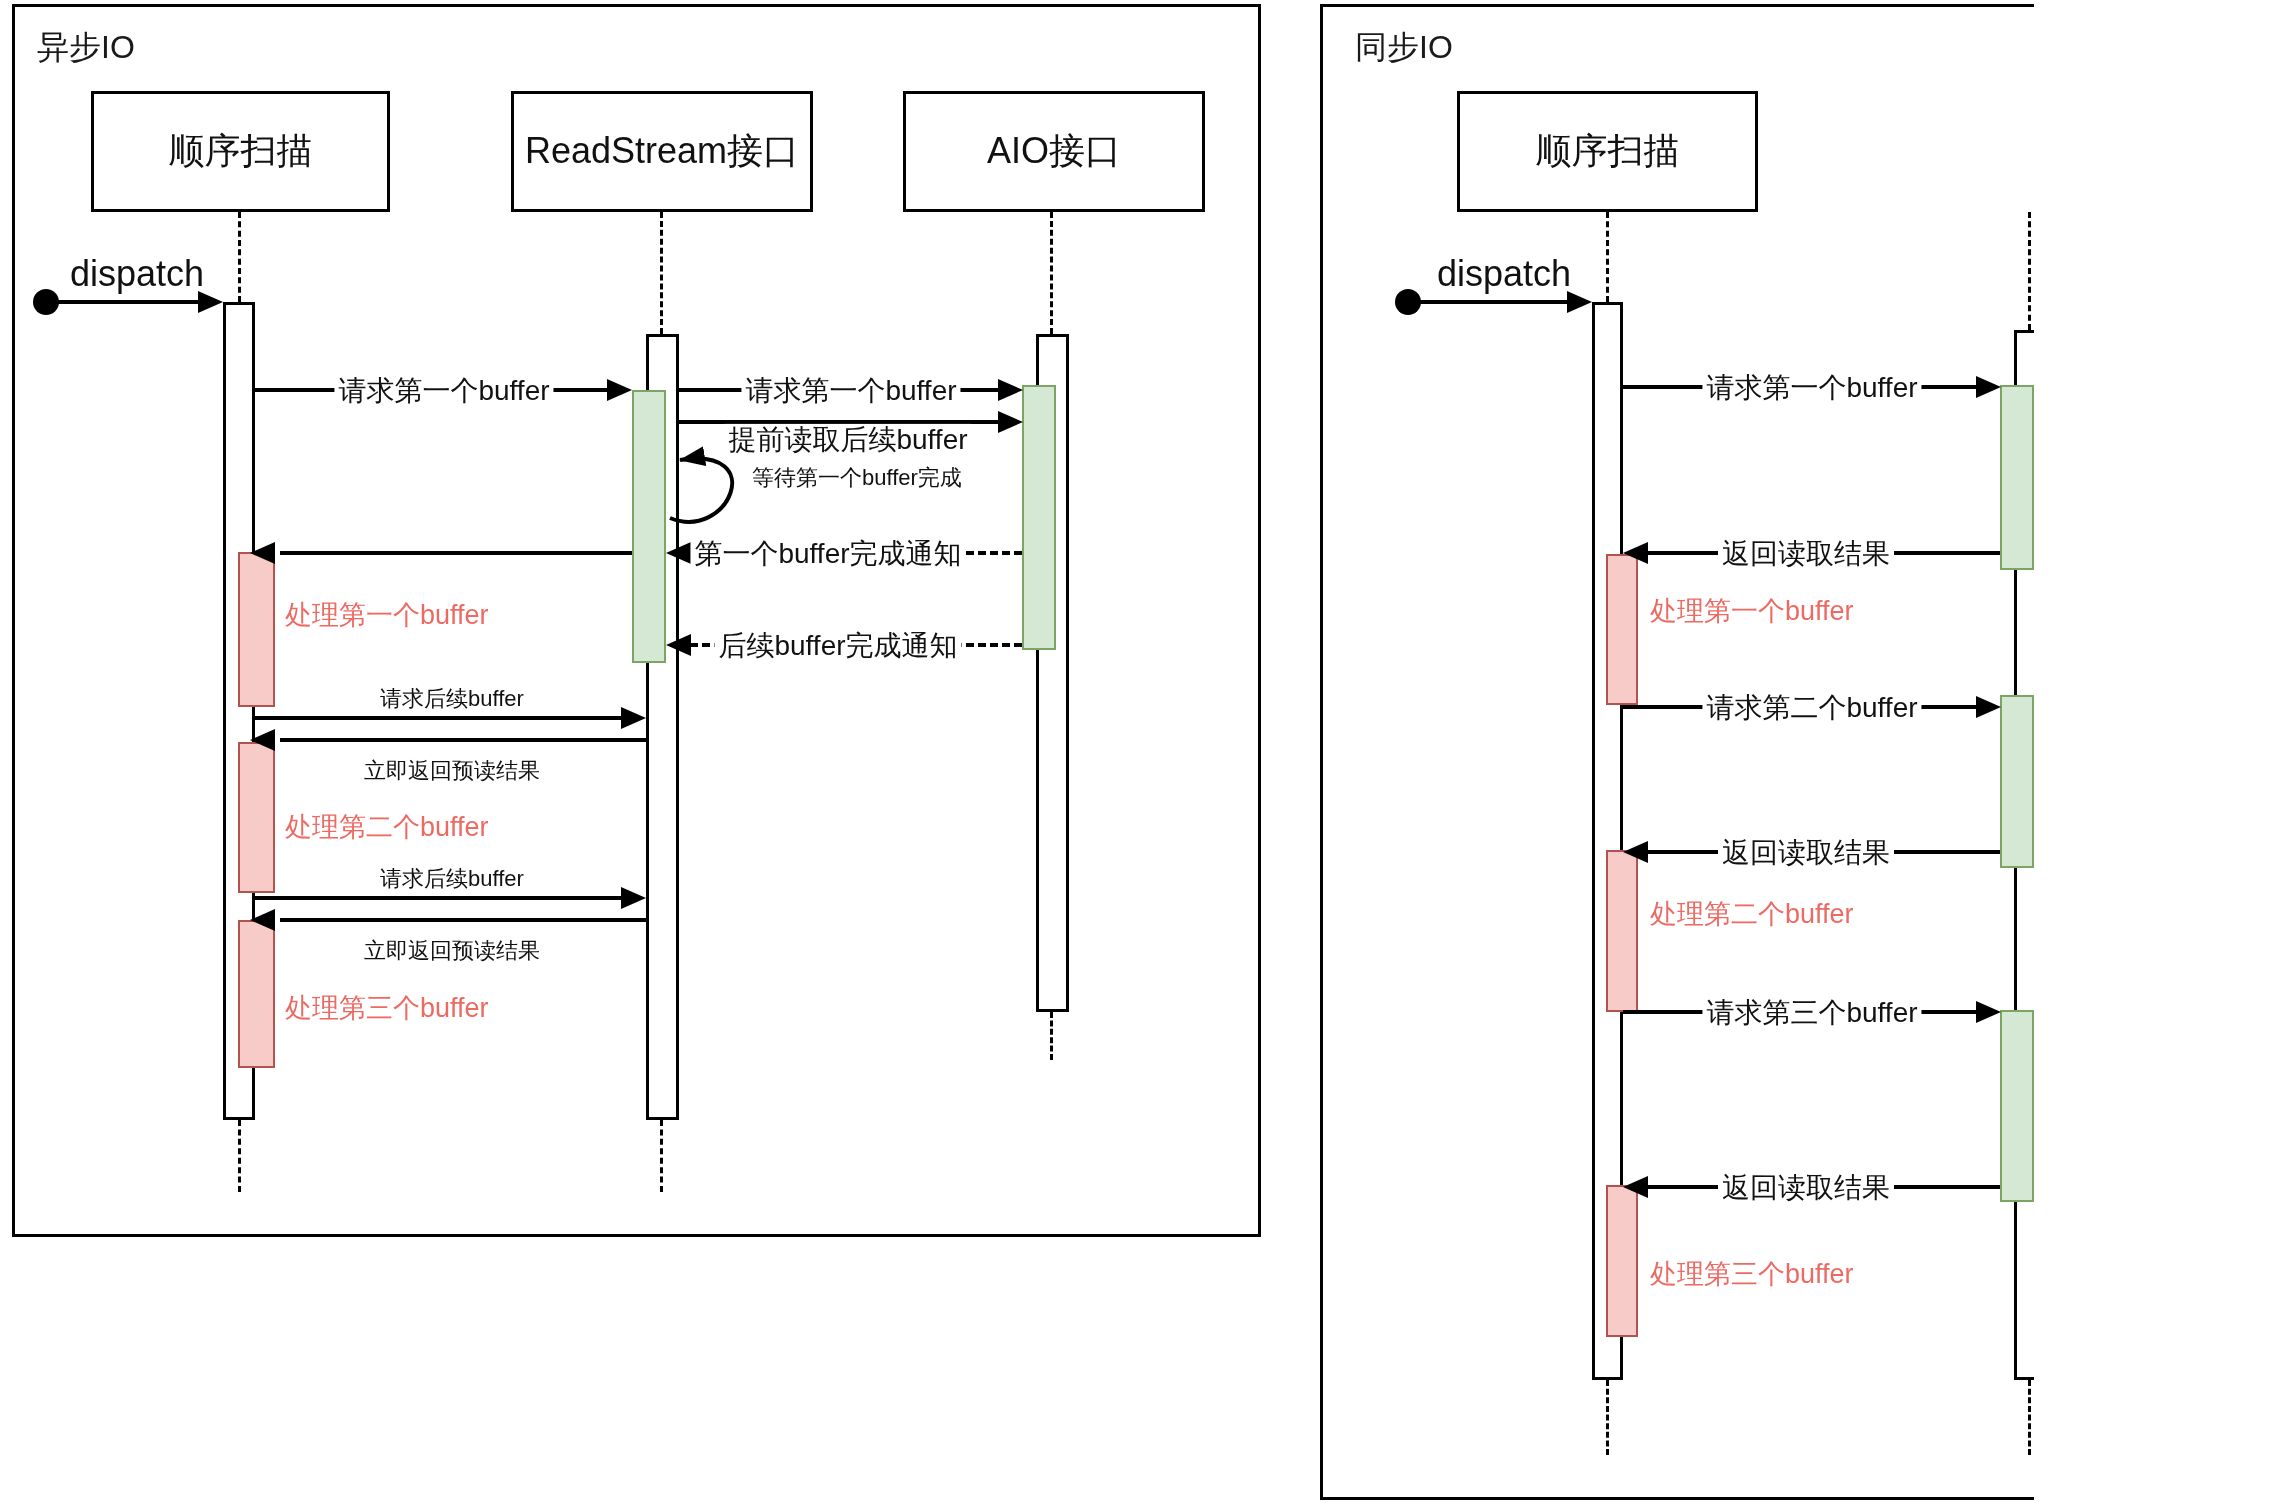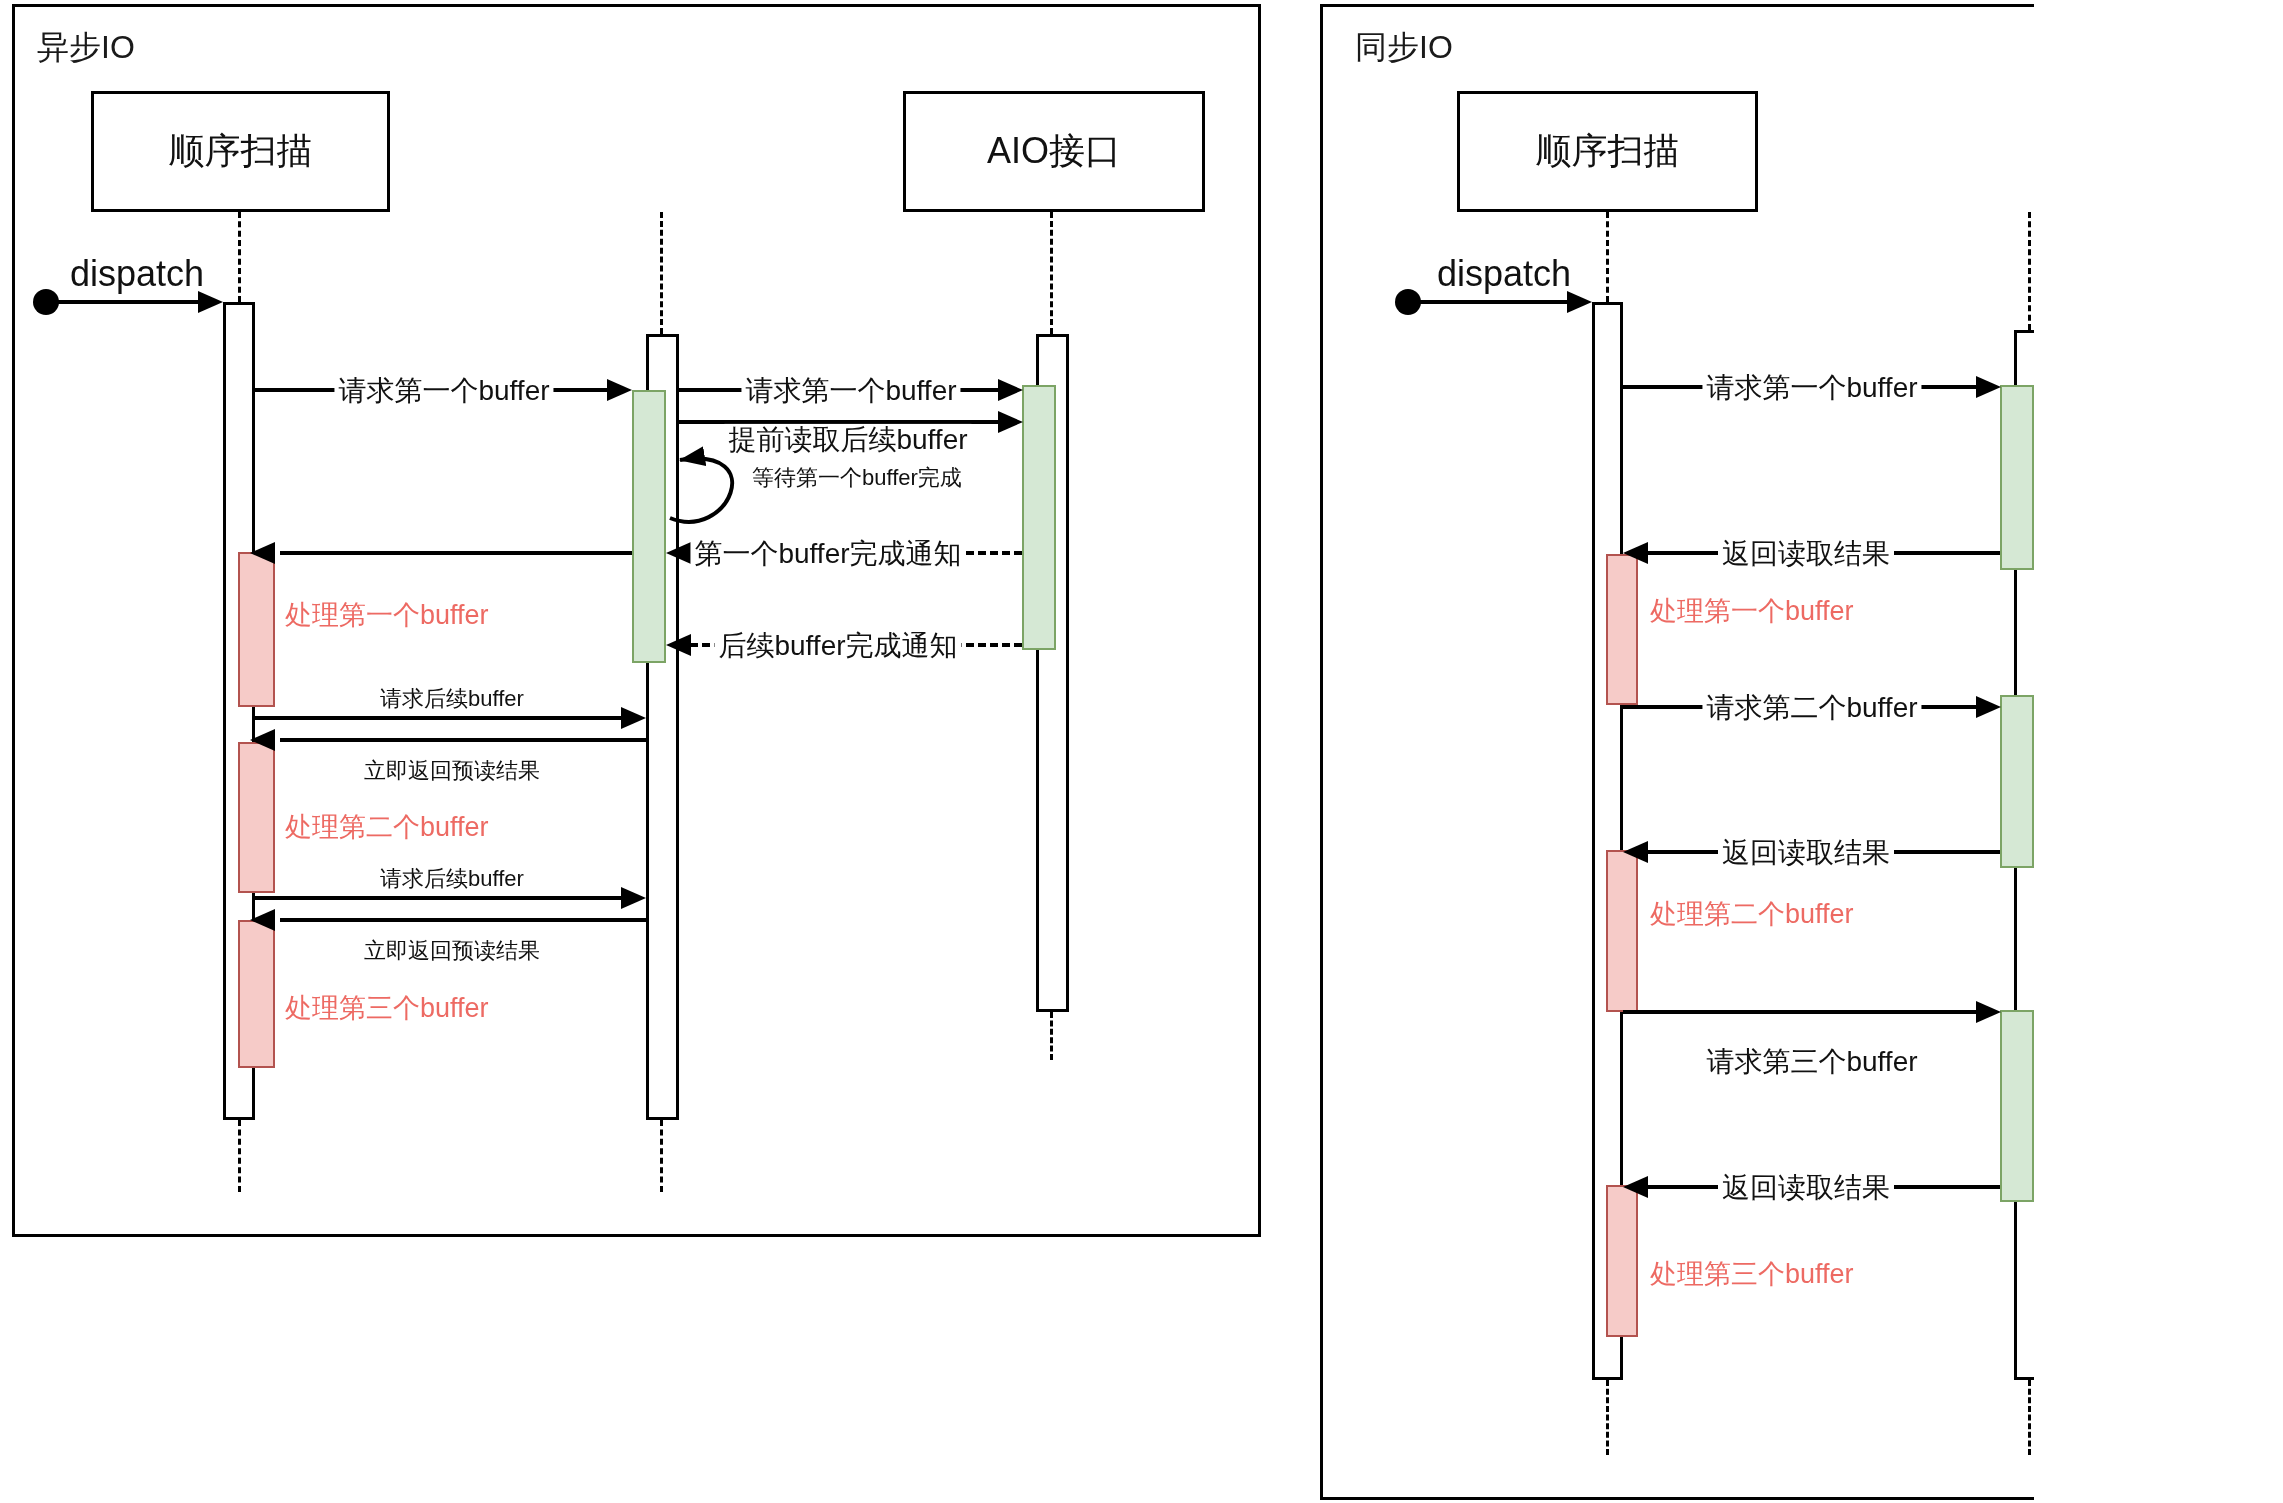--- a/index.html
+++ b/index.html
@@ -34,20 +34,23 @@
 </head>
 <body>
 
 <div id="stage">
 
   <div class="panel" style="left:12px;top:4px;width:1249px;height:1233px;"></div>
   <div class="ptitle" style="left:37px;top:26px;">异步IO</div>
 
   <div class="abox" style="left:91px;top:91px;width:299px;height:121px;">
     <span>顺序扫描</span>
+  </div>
+  <div class="abox" style="left:511px;top:91px;width:302px;height:121px;">
+    <span>ReadStream接口</span>
   </div>
   <div class="abox" style="left:903px;top:91px;width:302px;height:121px;">
     <span>AIO接口</span>
   </div>
 
   <div class="vdash" style="left:238px;top:212px;height:90px;"></div>
   <div class="vdash" style="left:660px;top:212px;height:122px;"></div>
   <div class="vdash" style="left:1050px;top:212px;height:122px;"></div>
   <div class="vdash" style="left:238px;top:1120px;height:72px;"></div>
   <div class="vdash" style="left:660px;top:1120px;height:72px;"></div>
@@ -166,21 +169,21 @@
   <div class="lbl" style="left:1812px;top:708px;">请求第二个buffer</div>
 
   <div class="hline" style="left:1648px;top:850px;width:352px;"></div>
   <div class="arr-l" style="left:1623px;top:841px;"></div>
   <div class="lbl" style="left:1806px;top:853px;">返回读取结果</div>
 
   <div class="lbl-red" style="left:1650px;top:915px;">处理第二个buffer</div>
 
   <div class="hline" style="left:1623px;top:1010px;width:353px;"></div>
   <div class="arr-r" style="left:1976px;top:1001px;"></div>
-  <div class="lbl" style="left:1812px;top:1062px;">请求第三个buffer</div>
+  <div class="lbl" style="left:1812px;top:1013px;">请求第三个buffer</div>
 
   <div class="hline" style="left:1648px;top:1185px;width:352px;"></div>
   <div class="arr-l" style="left:1623px;top:1176px;"></div>
   <div class="lbl" style="left:1806px;top:1188px;">返回读取结果</div>
 
   <div class="lbl-red" style="left:1650px;top:1275px;">处理第三个buffer</div>
 
   <svg style="position:absolute;left:2122px;top:1448px;width:95px;height:55px;overflow:visible;" viewBox="0 0 95 55">
     <ellipse cx="45" cy="30" rx="42" ry="13" fill="none" stroke="#c8102e" stroke-width="5.5" transform="rotate(-22 45 30)"></ellipse>
     <circle cx="46" cy="30" r="19" fill="#28306e"></circle>

